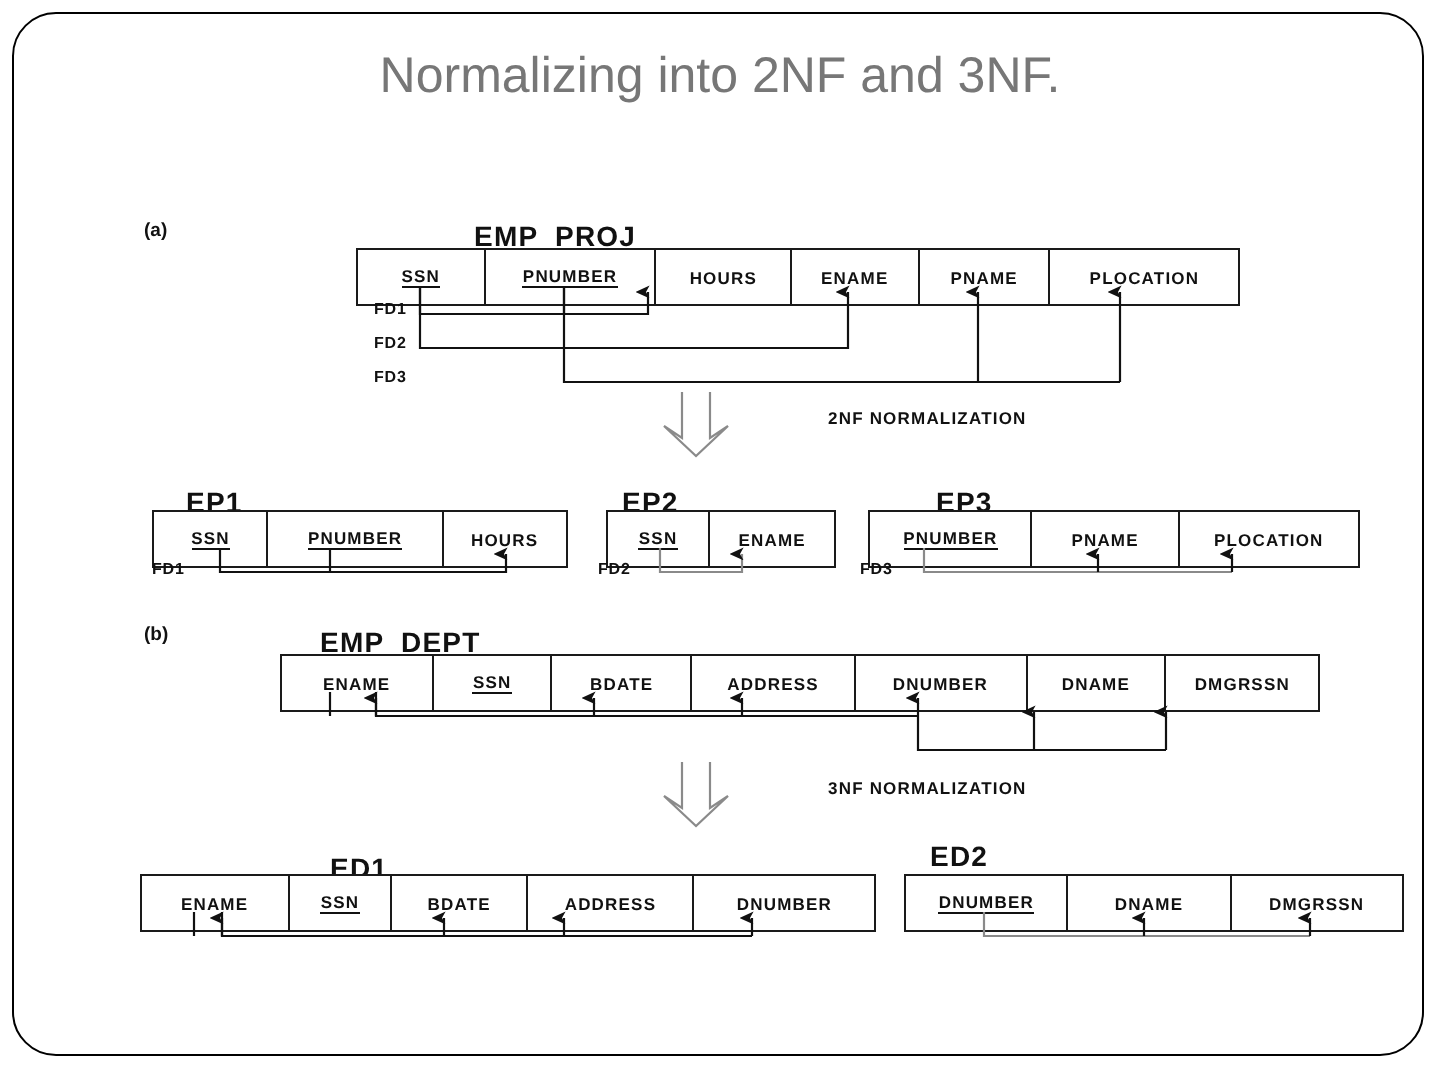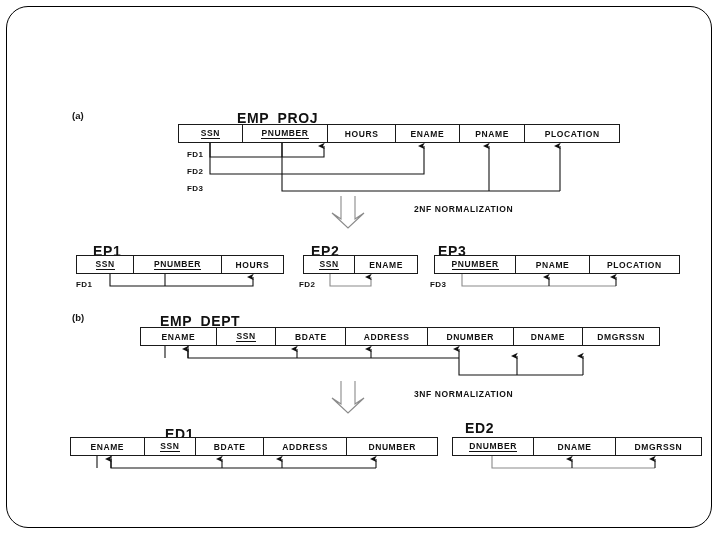--- a/index.html
+++ b/index.html
@@ -37,21 +37,21 @@
   #canvas{
     position:absolute;
     left:0; top:0; width:720px; height:540px;
   }
   
   .rel{
     position:absolute;
     border:1px solid #1a1a1a;
     box-sizing:border-box;
     display:flex;
-    height:19px;
+    height:29px;
     background:#fff;
   }
   .rel .cell{
     border-right:1px solid #1a1a1a;
     box-sizing:border-box;
     display:flex;
     align-items:center;
     justify-content:center;
     font-size:8.5px;
     font-weight:bold;
@@ -103,20 +103,21 @@
     pointer-events:none;
   }
 </style>
 </head>
 <body>
 
 <div id="slide">
 
   <div id="frame"></div>
 
+  <div id="title">Normalizing into 2NF and 3NF.</div>
 
   <div id="canvas">
 
     <div class="partlabel" style="left:72px; top:110px;">(a)</div>
 
     <div class="relname" style="left:237px; top:110px;">EMP_PROJ</div>
 
     <div class="rel" id="rel-emp-proj" style="left:178px; top:124px; width:442px;">
       <div class="cell" style="width:64px;">
           <span class="u">SSN</span>
@@ -162,21 +163,21 @@
     <div class="rel" id="rel-ep2" style="left:303px; top:255px; width:115px;">
       <div class="cell" style="width:52px;">
           <span class="u">SSN</span>
         </div>
       <div class="cell" style="width:63px;">
           <span>ENAME</span>
         </div>
     </div>
     <div class="fdlabel" style="left:299px; top:280px;">FD2</div>
 
-    <div class="relname" style="left:438px; top:243px;">EP3</div>
+    <div class="relname" style="left:468px; top:243px;">EP3</div>
     <div class="rel" id="rel-ep3" style="left:434px; top:255px; width:246px;">
       <div class="cell" style="width:82px;">
           <span class="u">PNUMBER</span>
         </div>
       <div class="cell" style="width:74px;">
           <span>PNAME</span>
         </div>
       <div class="cell" style="width:90px;">
           <span>PLOCATION</span>
         </div>

